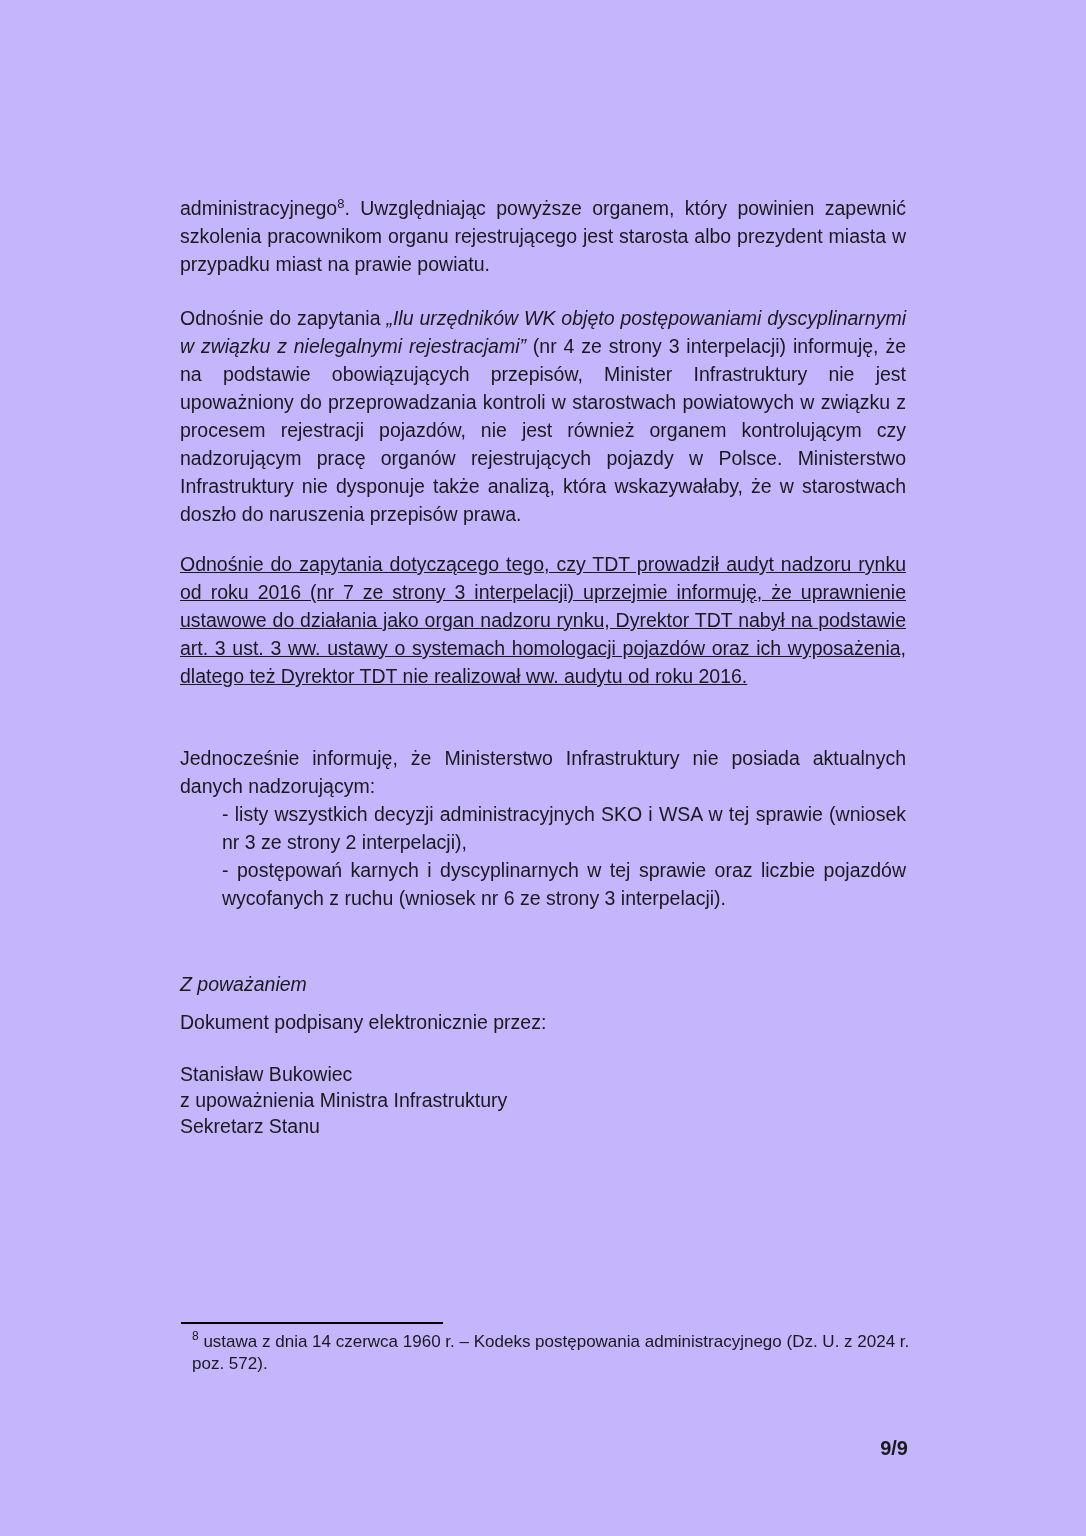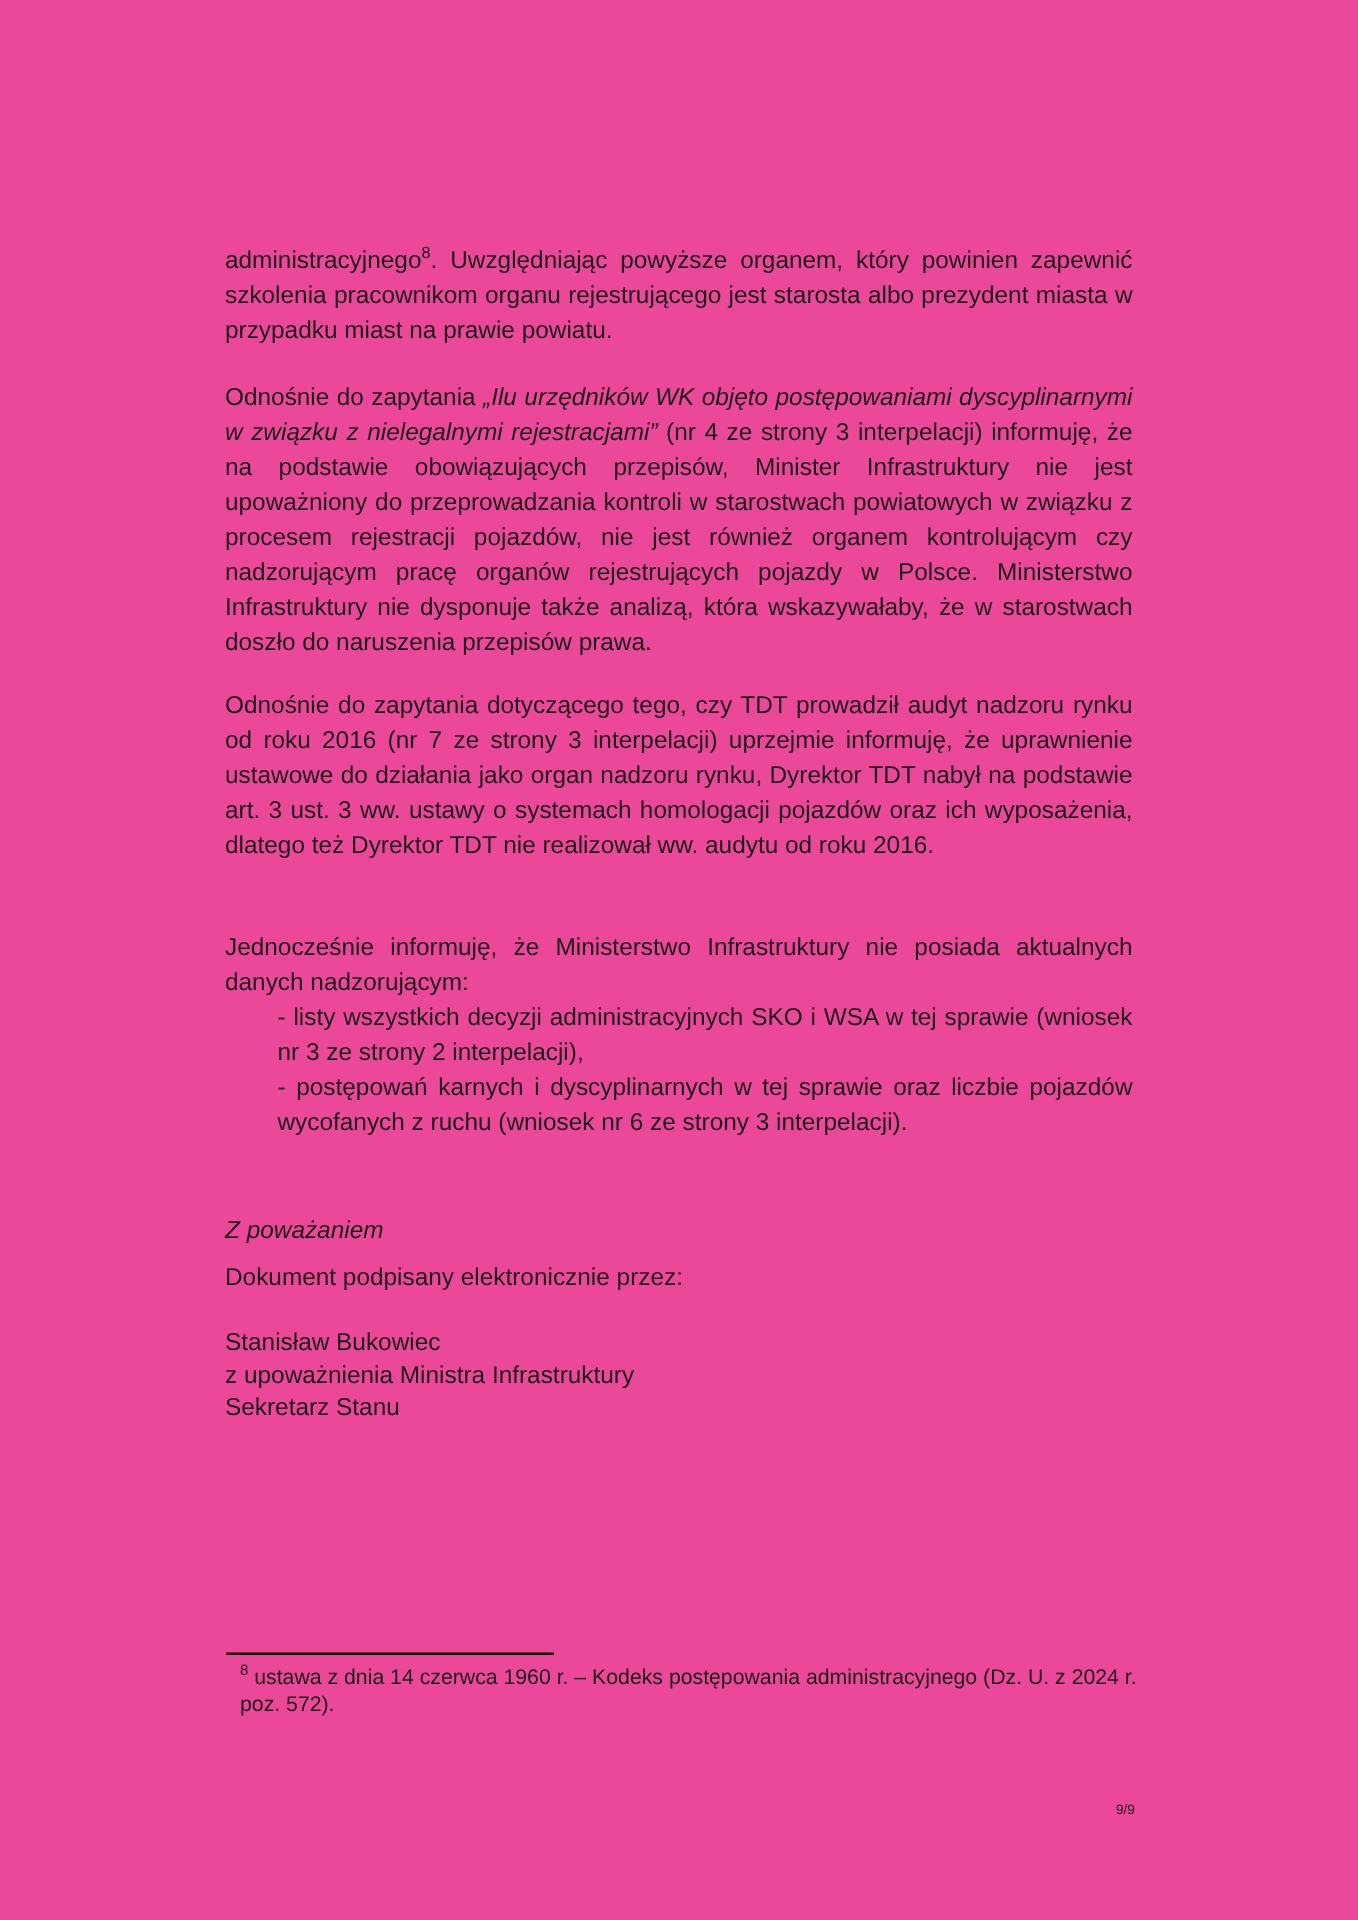--- a/index.html
+++ b/index.html
@@ -4,37 +4,37 @@
 <style>
   html, body {
     margin: 0;
     padding: 0;
     background: #ffffff;
   }
   .sheet {
     position: relative;
     width: 1086px;
     height: 1536px;
-    background: #ec4899;
+    background: #c4b5fd;
     font-family: "Liberation Sans", sans-serif;
     color: #1a1a1a;
     overflow: hidden;
   }
   .content {
     position: absolute;
     left: 180px;
     top: 194px;
     width: 726px;
     font-size: 19.5px;
     line-height: 28px;
     text-align: justify;
   }
   .para { margin: 0 0 26px 0; }
   .para.gap-small { margin-bottom: 22px; }
-  .para.gap-large { margin-bottom: 54px; }
+  .para.gap-large { margin-bottom: 54px; text-decoration: underline; }
   .para.no-gap { margin-bottom: 0; }
   .italic { font-style: italic; }
   sup.fnref {
     font-size: 13px;
     line-height: 0;
     vertical-align: super;
   }
   .bullet-item {
     margin: 0 0 0 42px;
     text-align: justify;
@@ -71,23 +71,24 @@
   }
   .footnote sup {
     font-size: 12px;
     line-height: 0;
     vertical-align: super;
   }
   .page-number {
     position: absolute;
     top: 1438px;
     right: 178px;
-    font-size: 11px;
+    font-size: 20px;
     line-height: 20px;
     text-align: right;
+    font-weight: bold;
   }
 </style>
 </head>
 <body>
 
 <div class="sheet">
 
   <div class="content">
 
     <p class="para"><span>administracyjnego</span><sup class="fnref">8</sup><span>. Uwzględniając powyższe organem, który powinien zapewnić szkolenia pracownikom organu rejestrującego jest starosta albo prezydent miasta w przypadku miast na prawie powiatu.</span></p>

